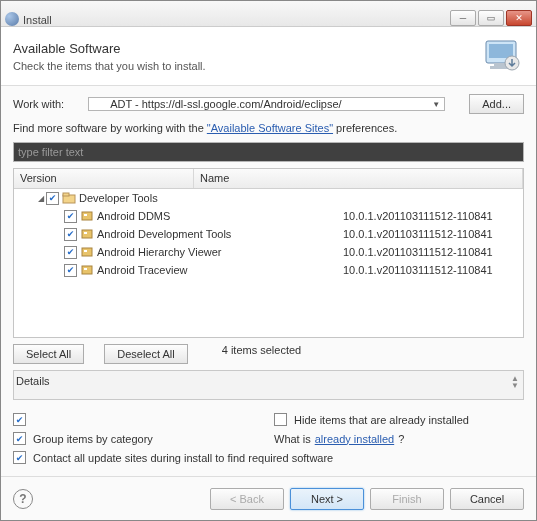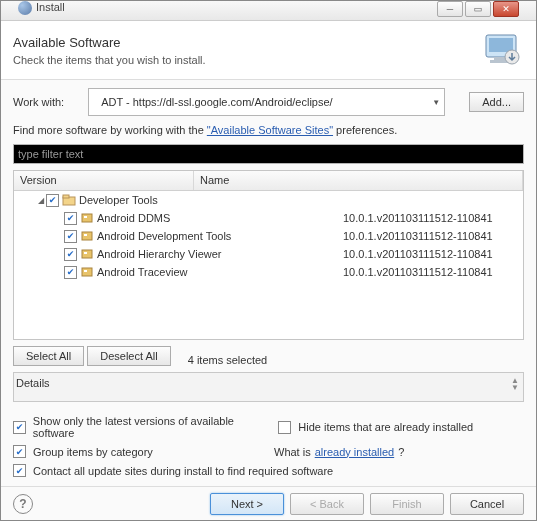--- a/index.html
+++ b/index.html
@@ -1,53 +1,53 @@
 <!DOCTYPE html>
 <html><head>
 <meta charset="utf-8">
 <style>
 *{box-sizing:border-box;margin:0;padding:0;font-family:"Segoe UI",Tahoma,sans-serif;font-size:11px;color:#333}
 body{background:#e8eaed;width:537px;height:521px;overflow:hidden}
 .window{width:537px;height:521px;background:#fff;border:1px solid #888;display:flex;flex-direction:column}
-.titlebar{height:26px;background:linear-gradient(#f8f8f8,#e8e8e8);display:flex;align-items:flex-start;padding:0 17px;border-bottom:1px solid #ccc}
+.titlebar{height:26px;background:linear-gradient(#f8f8f8,#e8e8e8);display:flex;align-items:flex-end;padding:0 4px;border-bottom:1px solid #ccc}
 .titlebar .ico{width:14px;height:14px;margin-right:4px;border-radius:50%;background:radial-gradient(circle at 30% 30%,#a9c6e8,#5a7ba8)}
 .titlebar .title{flex:1;color:#444}
 .winbtns{display:flex;gap:2px}
 .winbtn{width:26px;height:16px;border:1px solid #aaa;background:linear-gradient(#fefefe,#e5e5e5);border-radius:2px;display:flex;align-items:center;justify-content:center;font-size:9px;color:#555}
 .winbtn.close{background:linear-gradient(#e79588,#c8472f);color:#fff;border-color:#9e3425}
 .header{padding:10px 12px;background:#fff;border-bottom:1px solid #ddd;display:flex;align-items:center}
 .header-text{flex:1}
 .header h2{font-size:13px;font-weight:normal;margin-bottom:4px}
 .header p{color:#555}
 .header-icon{width:44px;height:38px;position:relative}
 .header-icon svg{width:44px;height:38px}
 .body{flex:1;display:flex;flex-direction:column;padding:8px 12px 4px;background:#fafafa}
 .row{display:flex;align-items:center;gap:24px;margin-bottom:4px}
-.combo{flex:1;height:28px;border:1px solid #b5b5b5;background:#fff;display:flex;align-items:center;padding:0 12px;position:relative}
+.combo{flex:1;height:14px;border:1px solid #b5b5b5;background:#fff;display:flex;align-items:center;padding:0 21px;position:relative}
 .combo .arrow{position:absolute;right:4px;font-size:8px;color:#555}
 .btn{height:20px;padding:0 12px;border:1px solid #acacac;background:linear-gradient(#fdfdfd,#e7e7e7);border-radius:0;display:flex;align-items:center;justify-content:center;cursor:pointer}
 .hint{text-align:left;padding:4px 0 8px;color:#555}
 .hint a{color:#2a5db0;text-decoration:underline}
-.filter{height:20px;border:1px solid #b5b5b5;background:#000000;padding:0 4px;display:flex;align-items:center;color:#999;margin-bottom:6px}
+.filter{height:20px;border:1px solid #b5b5b5;background:#404040;padding:0 4px;display:flex;align-items:center;color:#999;margin-bottom:6px}
 .table{border:1px solid #c5c5c5;background:#fff;height:170px;display:flex;flex-direction:column}
 .thead{display:flex;background:linear-gradient(#fbfbfb,#ececec);border-bottom:1px solid #d0d0d0;height:20px}
 .th{padding:3px 6px;border-right:1px solid #d8d8d8}
 .th.name{flex:1}
 .th.ver{width:180px}
 .tbody{flex:1;overflow:auto}
 .trow{display:flex;align-items:center;height:18px;padding:0 4px}
 .indent1{width:18px}
 .indent2{width:36px}
 .exp{width:10px;font-size:8px;color:#666;text-align:center}
 .chk{width:13px;height:13px;border:1px solid #888;background:#fff;margin-right:3px;display:flex;align-items:center;justify-content:center;font-size:9px;color:#2a6fc9}
 .featico{width:14px;height:12px;margin-right:3px;display:inline-block}
 .featico svg{width:14px;height:12px}
 .tname{flex:1}
 .tver{width:176px}
-.selrow{display:flex;align-items:flex-end;gap:3px;padding:6px 0}
+.selrow{display:flex;align-items:flex-start;gap:20px;padding:6px 0}
 .details{border:1px solid #c8c8c8;background:#f3f3f3;padding:4px 2px;height:30px;margin-bottom:8px;position:relative}
 .details .spin{position:absolute;right:4px;top:4px;font-size:8px;color:#888;line-height:7px}
 .opts{padding:2px 0}
 .optrow{display:flex;align-items:center;padding:3px 0;gap:4px}
 .optrow .col2{margin-left:auto;display:flex;align-items:center;gap:4px;width:250px}
 .optrow a{color:#2a5db0;text-decoration:underline}
 .footer{height:44px;border-top:1px solid #ddd;display:flex;align-items:center;padding:0 12px;gap:6px;background:#fafafa}
 .footer .help{width:20px;height:20px;border:1.5px solid #888;border-radius:50%;display:flex;align-items:center;justify-content:center;color:#777;font-weight:bold;font-size:12px}
 .footer .spacer{flex:1}
 .fbtn{width:74px;height:22px;border:1px solid #acacac;background:linear-gradient(#fdfdfd,#e7e7e7);border-radius:2px;display:flex;align-items:center;justify-content:center}
@@ -175,21 +175,20 @@
     </div>
 
     <div class="details">
       <span>Details</span>
       <div class="spin">▲<br>▼</div>
     </div>
 
     <div class="opts">
       <div class="optrow">
         <span class="chk">✔</span>
-        <span>Show only the latest versions of available software</span>
         <div class="col2">
           <span class="chk"></span>
           <span>Hide items that are already installed</span>
         </div>
       </div>
       <div class="optrow">
         <span class="chk">✔</span>
         <span>Group items by category</span>
         <div class="col2">
           <span>What is </span>
@@ -200,19 +199,19 @@
       <div class="optrow">
         <span class="chk">✔</span>
         <span>Contact all update sites during install to find required software</span>
       </div>
     </div>
   </div>
 
   <div class="footer">
     <div class="help">?</div>
     <div class="spacer"></div>
+    <div class="fbtn disabled">&lt; Back</div>
     <div class="fbtn primary">Next &gt;</div>
-    <div class="fbtn disabled">&lt; Back</div>
     <div class="fbtn disabled">Finish</div>
     <div class="fbtn">Cancel</div>
   </div>
 
 </div>
 
 </body></html>

